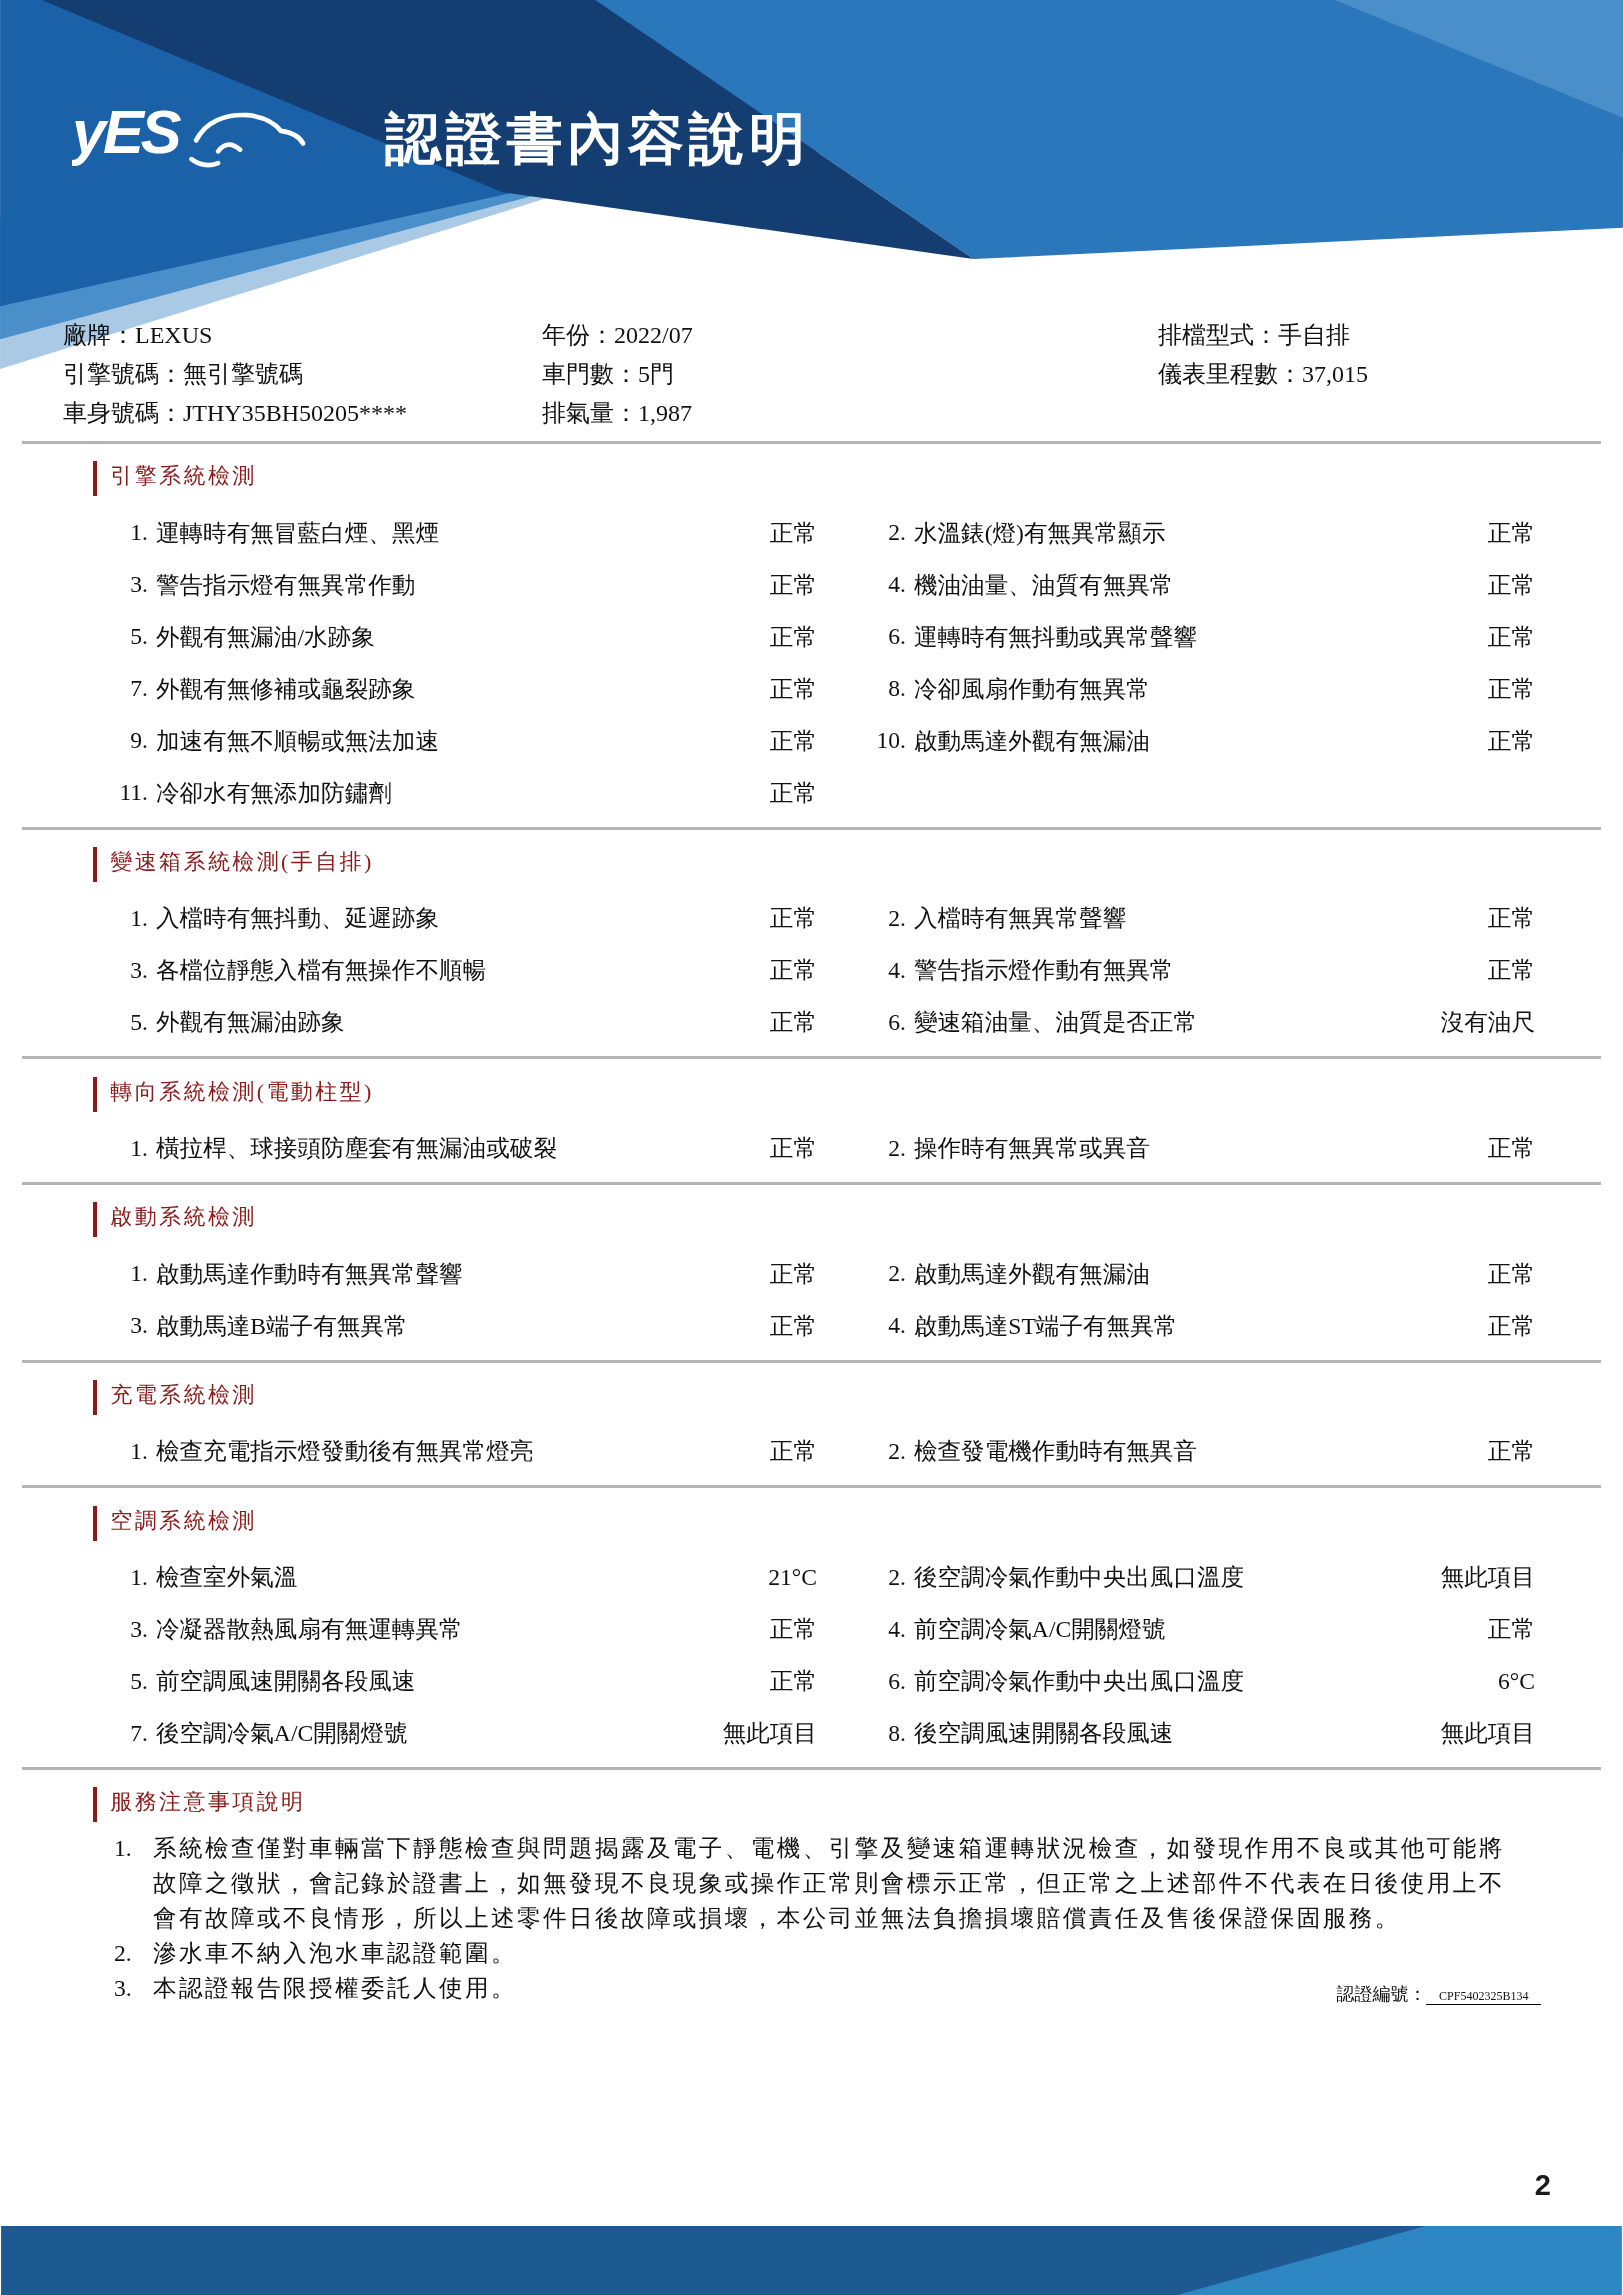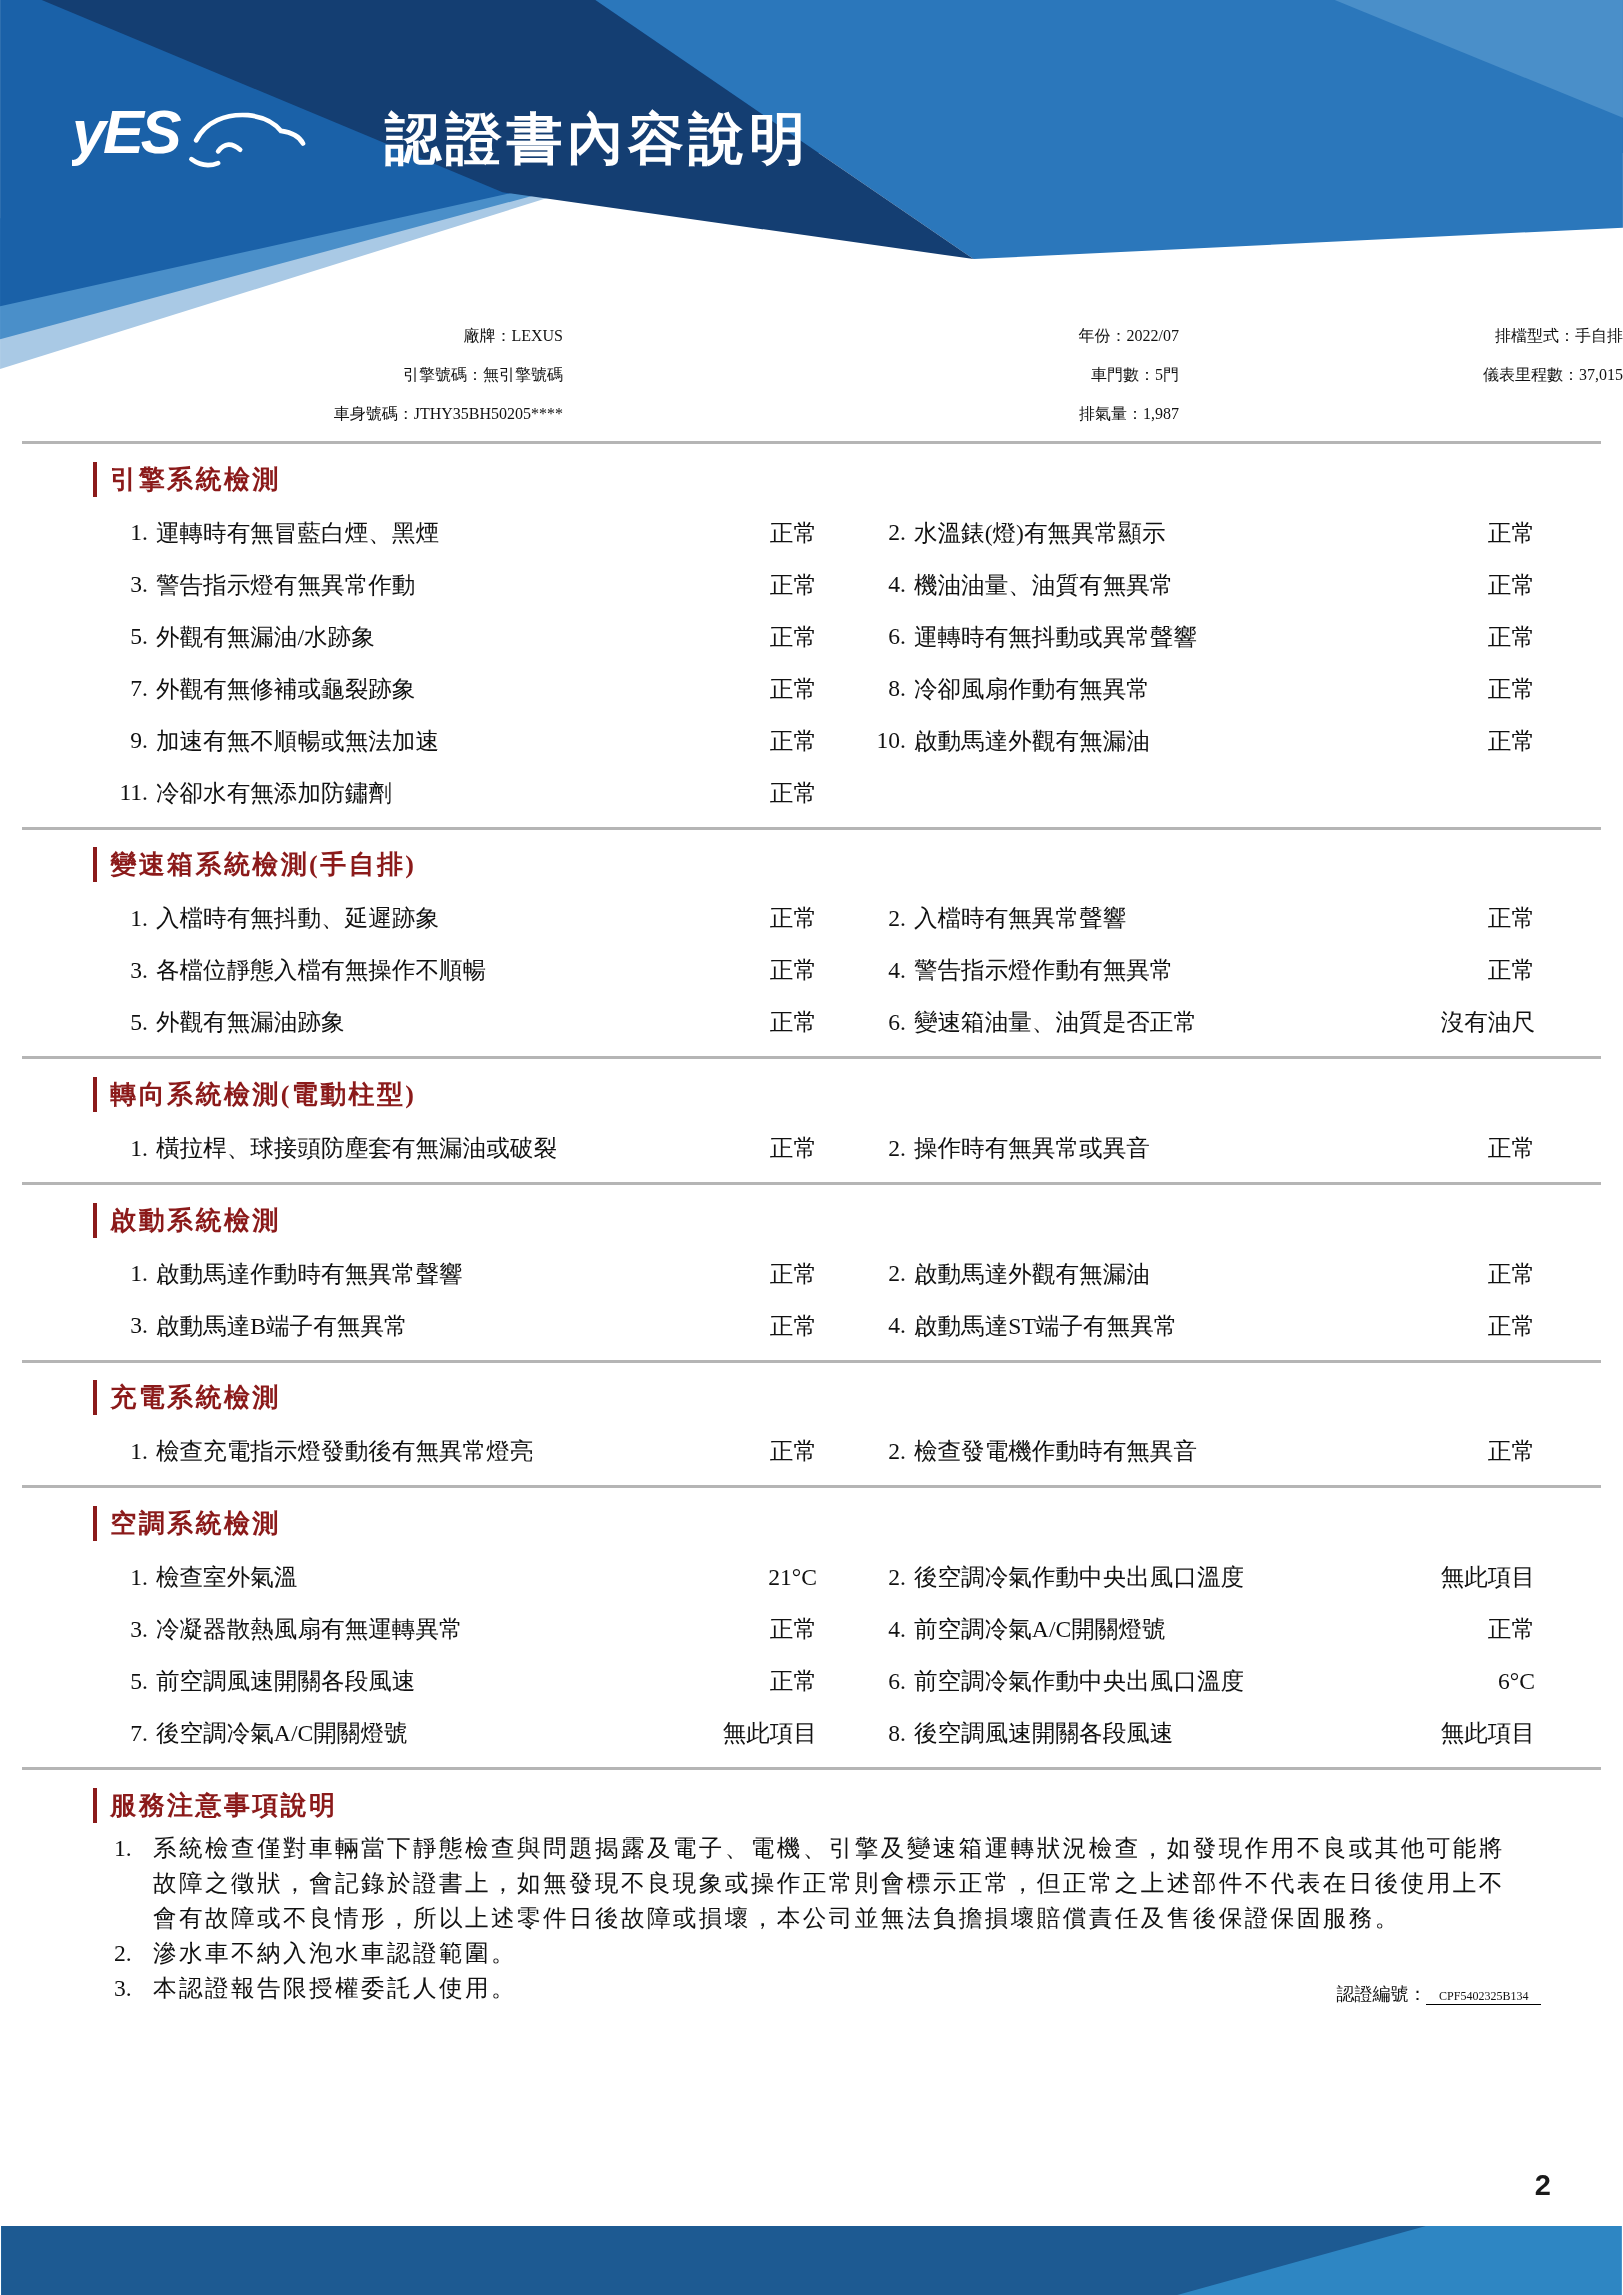--- a/index.html
+++ b/index.html
@@ -11,26 +11,26 @@
   .header-banner{position:absolute;top:0;left:0;width:1623px;height:369px;pointer-events:none;}
   .logo-wrap{position:absolute;top:93px;left:72px;width:330px;height:79px;display:flex;align-items:center;}
   .page-title{
     position:absolute;top:102px;left:385px;color:#fff;font-size:56px;font-weight:700;
     font-family:"Liberation Sans","DejaVu Sans",sans-serif;letter-spacing:4.7px;white-space:nowrap;
   }
   
   .content{position:absolute;top:316px;left:0;width:1623px;}
   .info-grid{
     display:grid;grid-template-columns:479px 616px auto;
-    padding-left:84px;font-size:16px;line-height:39px;text-align:right;
+    padding-left:63px;font-size:24px;line-height:39px;
   }
   .sep{height:3.1px;background:#b5b5b5;margin:7.9px 22px;}
   .sec-title{
-    display:flex;align-items:center;margin:17.3px 0 0 93px;height:36px;
-    color:#8b1a1a;font-size:26px;font-weight:700;letter-spacing:2.4px;
+    display:flex;margin:17.3px 0 0 93px;height:36px;
+    color:#8b1a1a;font-size:22px;font-weight:400;letter-spacing:2.4px;
   }
   .sec-title .bar{width:3.9px;height:35px;background:#8b1a1a;margin-right:13.4px;}
   .items{
     display:grid;grid-template-columns:715px 675px;column-gap:43px;
     padding:9.4px 88px 0 102px;font-size:23.6px;
   }
   .item{display:flex;align-items:center;height:52px;}
   .item .no{width:46px;text-align:right;flex:none;}
   .item .lbl{margin-left:7.9px;white-space:nowrap;}
   .item .val{margin-left:auto;white-space:nowrap;}

